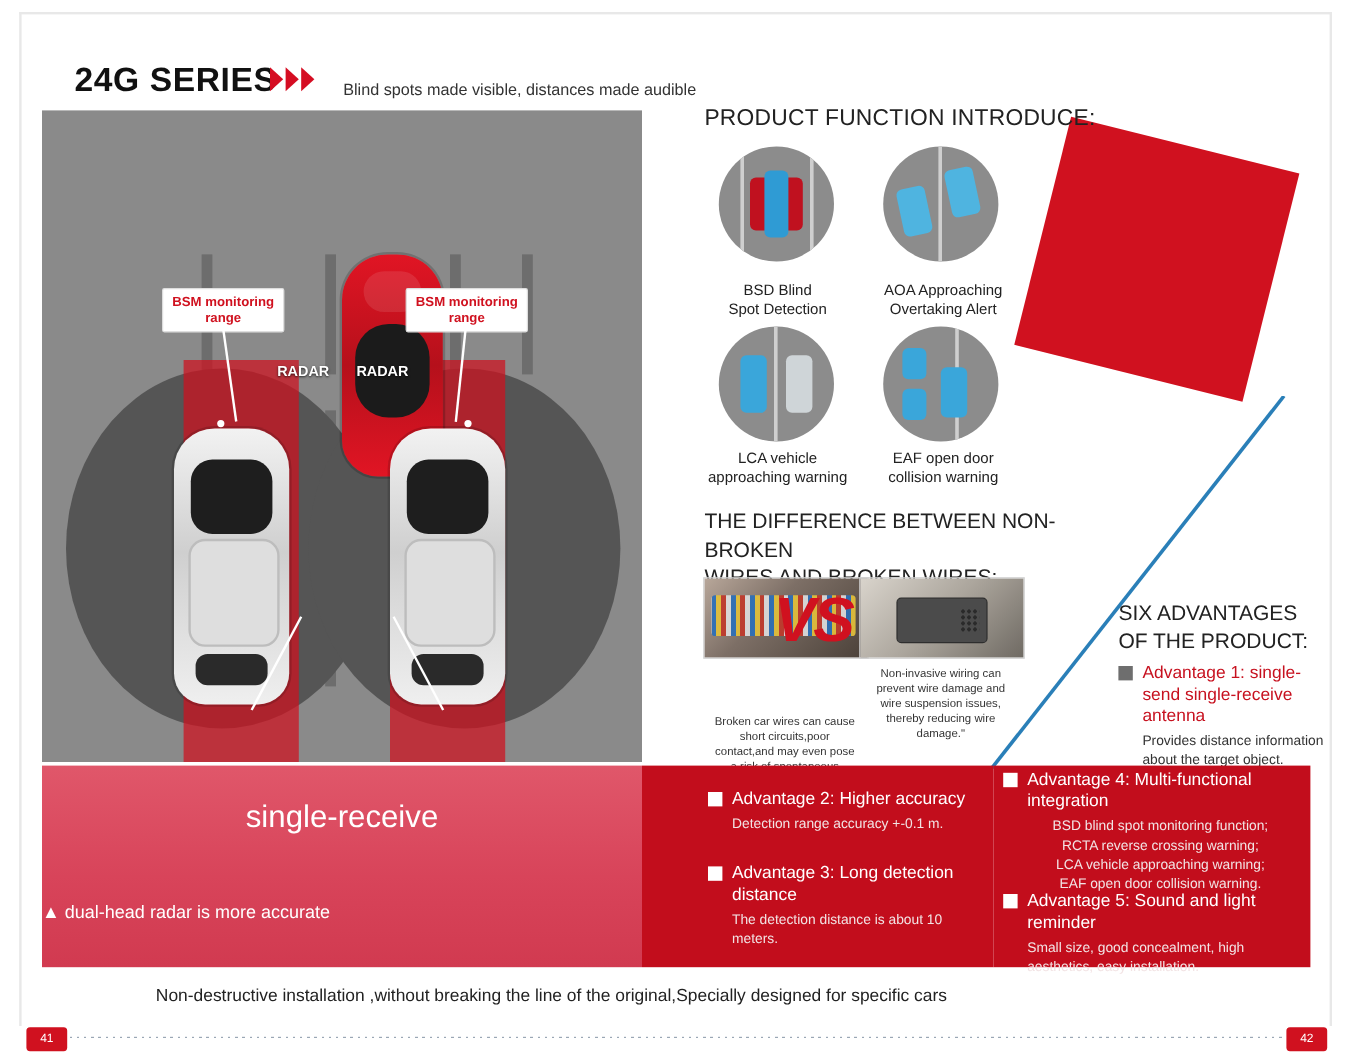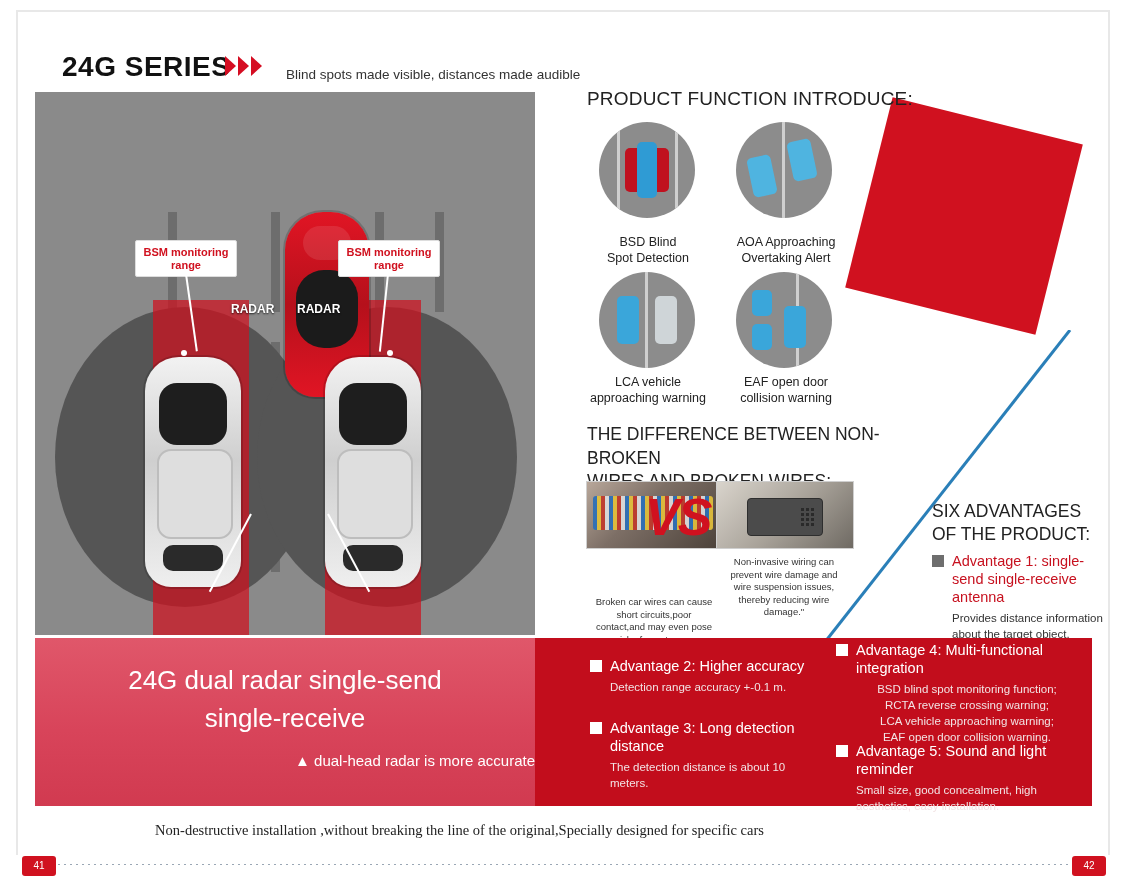--- a/index.html
+++ b/index.html
@@ -187,35 +187,35 @@
   
   .band-left{
     position:absolute;left:35px;top:638px;width:500px;height:168px;
     background:linear-gradient(180deg,#e0576a 0%,#d8445a 55%,#d13a50 100%);
   }
   .band-left .t1{
     position:absolute;left:0;top:24px;width:500px;text-align:center;
     color:#fff;font-size:26px;line-height:1.45;
   }
   .band-left .t2{
-    position:absolute;left:0;top:114px;width:500px;text-align:right;
+    position:absolute;left:0;top:114px;width:500px;text-align:left;
     color:#fff;font-size:15px;
   }
   .band-mid{
     position:absolute;left:535px;top:638px;width:293px;height:168px;
     background:#c20d1c;
   }
   .band-right{
     position:absolute;left:828px;top:638px;width:264px;height:168px;
     background:#c20d1c;
   }
   
   .footer-text{
     position:absolute;left:0;top:822px;width:919px;text-align:center;
-    font-size:14.5px;color:#222;font-family:Liberation Serif, serif;
+    font-size:14.5px;color:#222;
   }
   .dotline{
     position:absolute;left:58px;top:864px;width:1012px;height:1px;
     background:repeating-linear-gradient(90deg,#9aa7b5 0 2px,transparent 2px 6px);
   }
   .pagebadge{
     position:absolute;top:856px;width:34px;height:20px;border-radius:3px;
     background:#d0111f;color:#fff;font-size:10px;text-align:center;line-height:20px;
   }
   .pagebadge.l{left:22px;}
@@ -369,21 +369,20 @@
   </div>
 
   <div class="adv" style="left:932px;top:552px;width:172px;">
     <div class="sq"></div>
     <div class="hd">Advantage 1: single-send single-receive antenna</div>
     <div class="bd">Provides distance information about the target object.</div>
   </div>
 
   <div class="band-left">
     <div class="t1">
-      <div>24G dual radar single-send</div>
       <div>single-receive</div>
     </div>
     <div class="t2">▲ dual-head radar is more accurate</div>
   </div>
 
   <div class="band-mid"></div>
   <div class="band-right"></div>
 
   <div class="adv onred" style="left:590px;top:657px;width:228px;">
     <div class="sq"></div>

